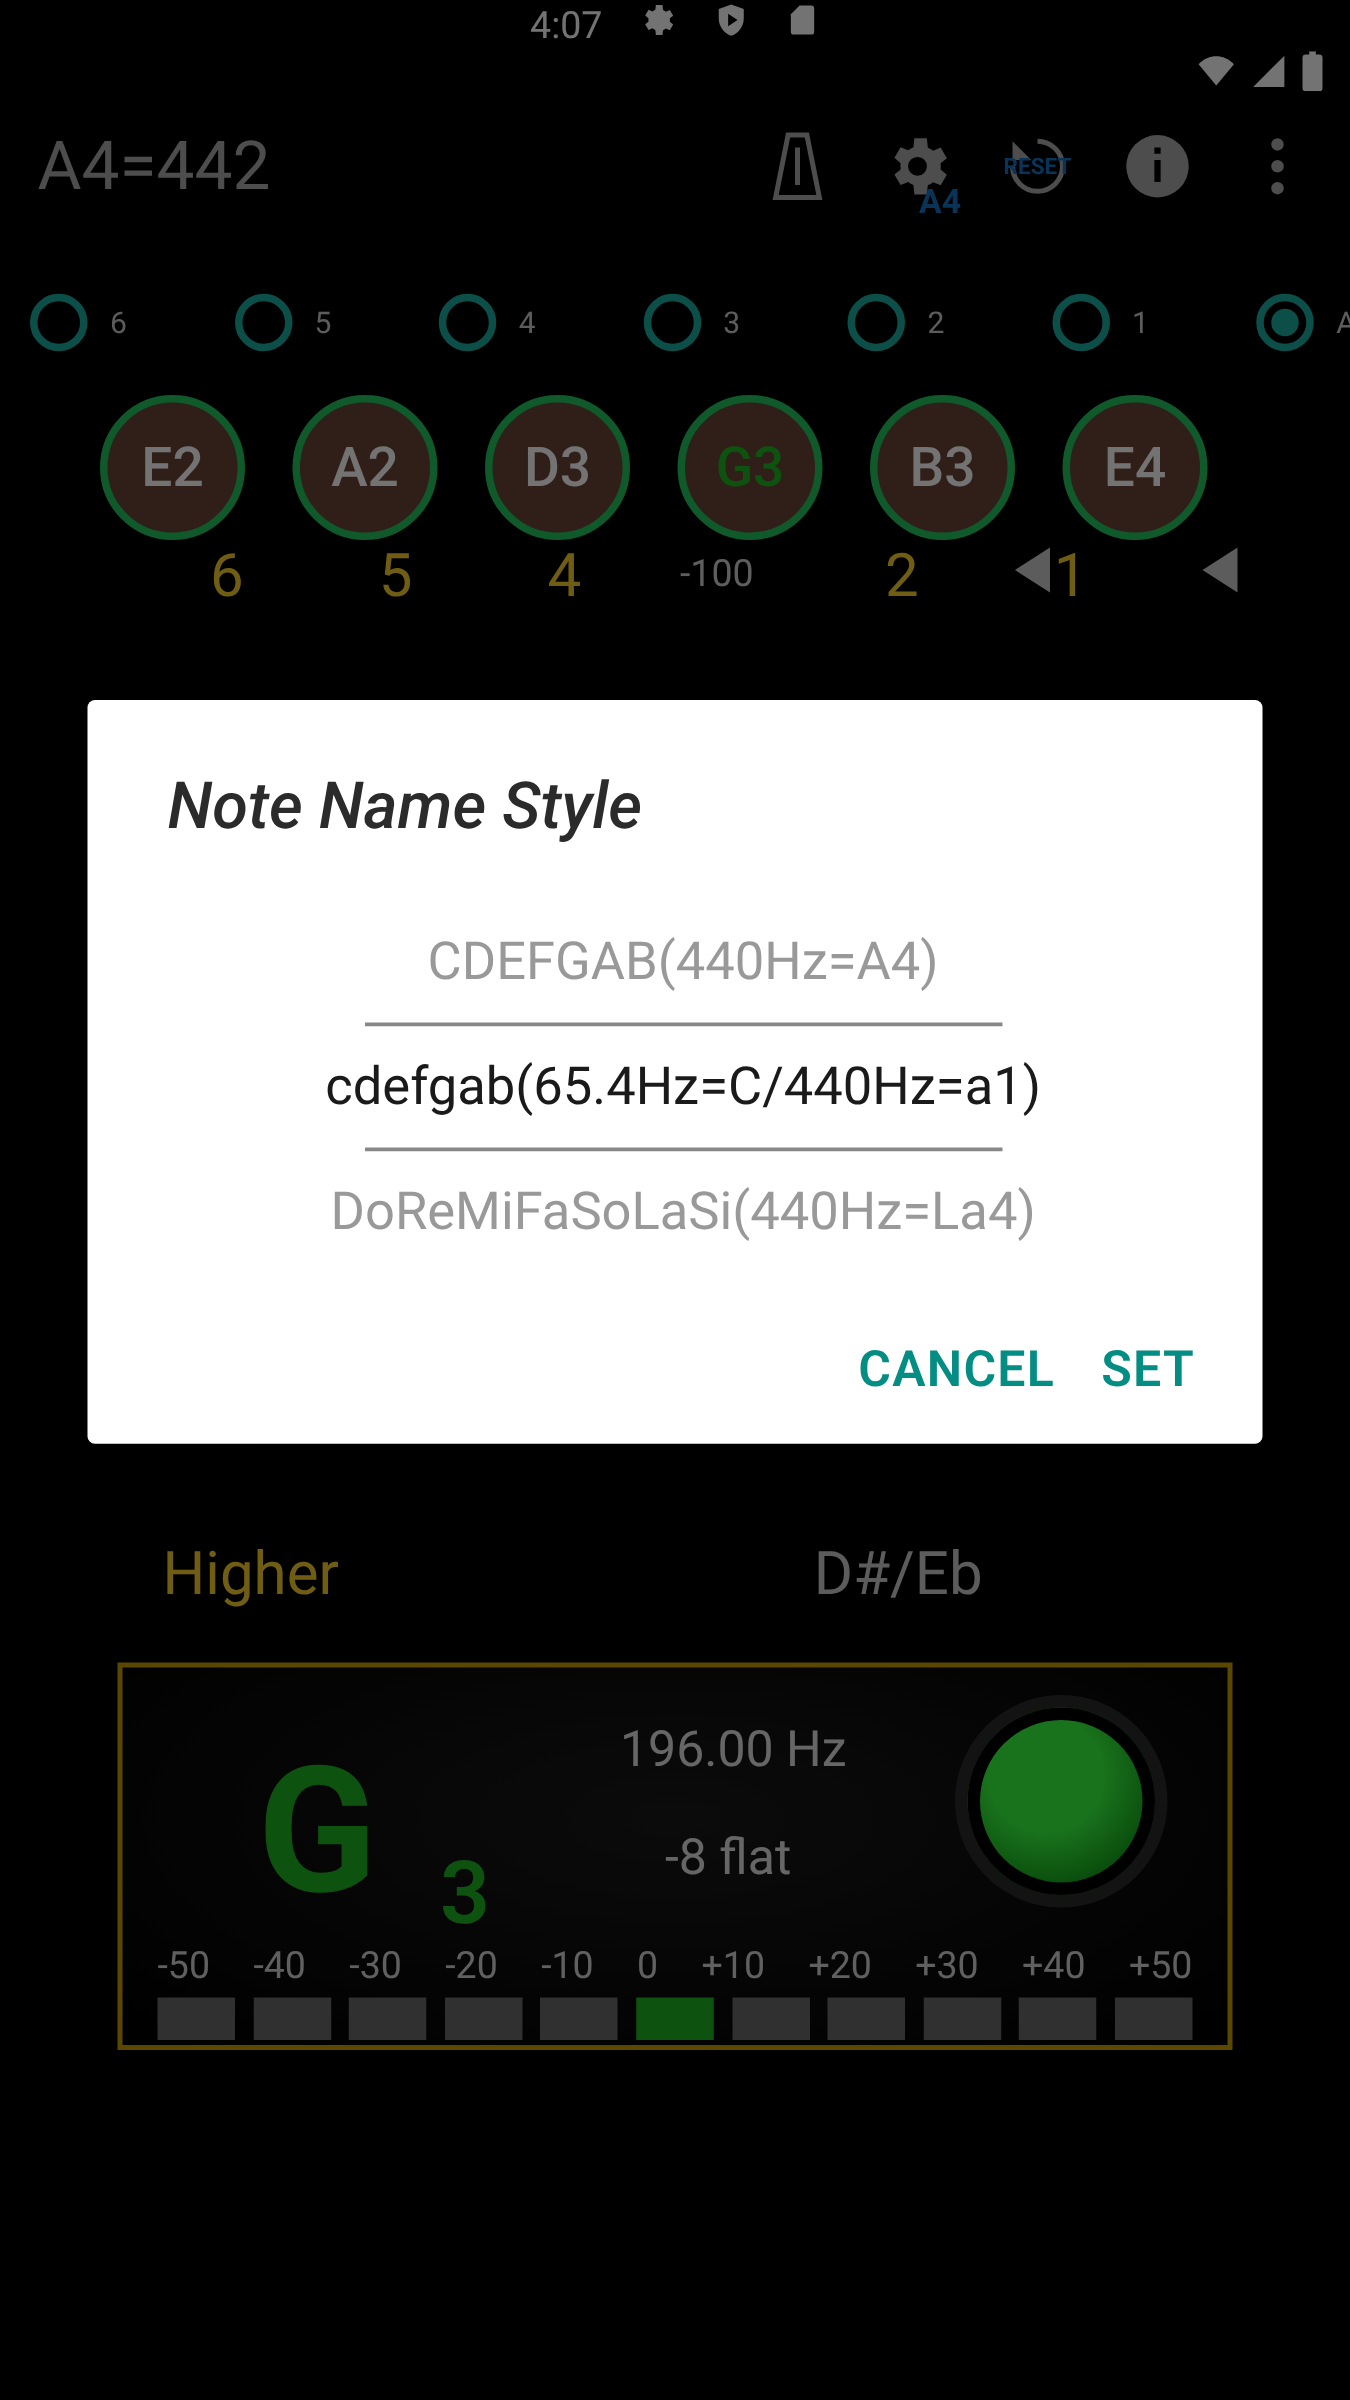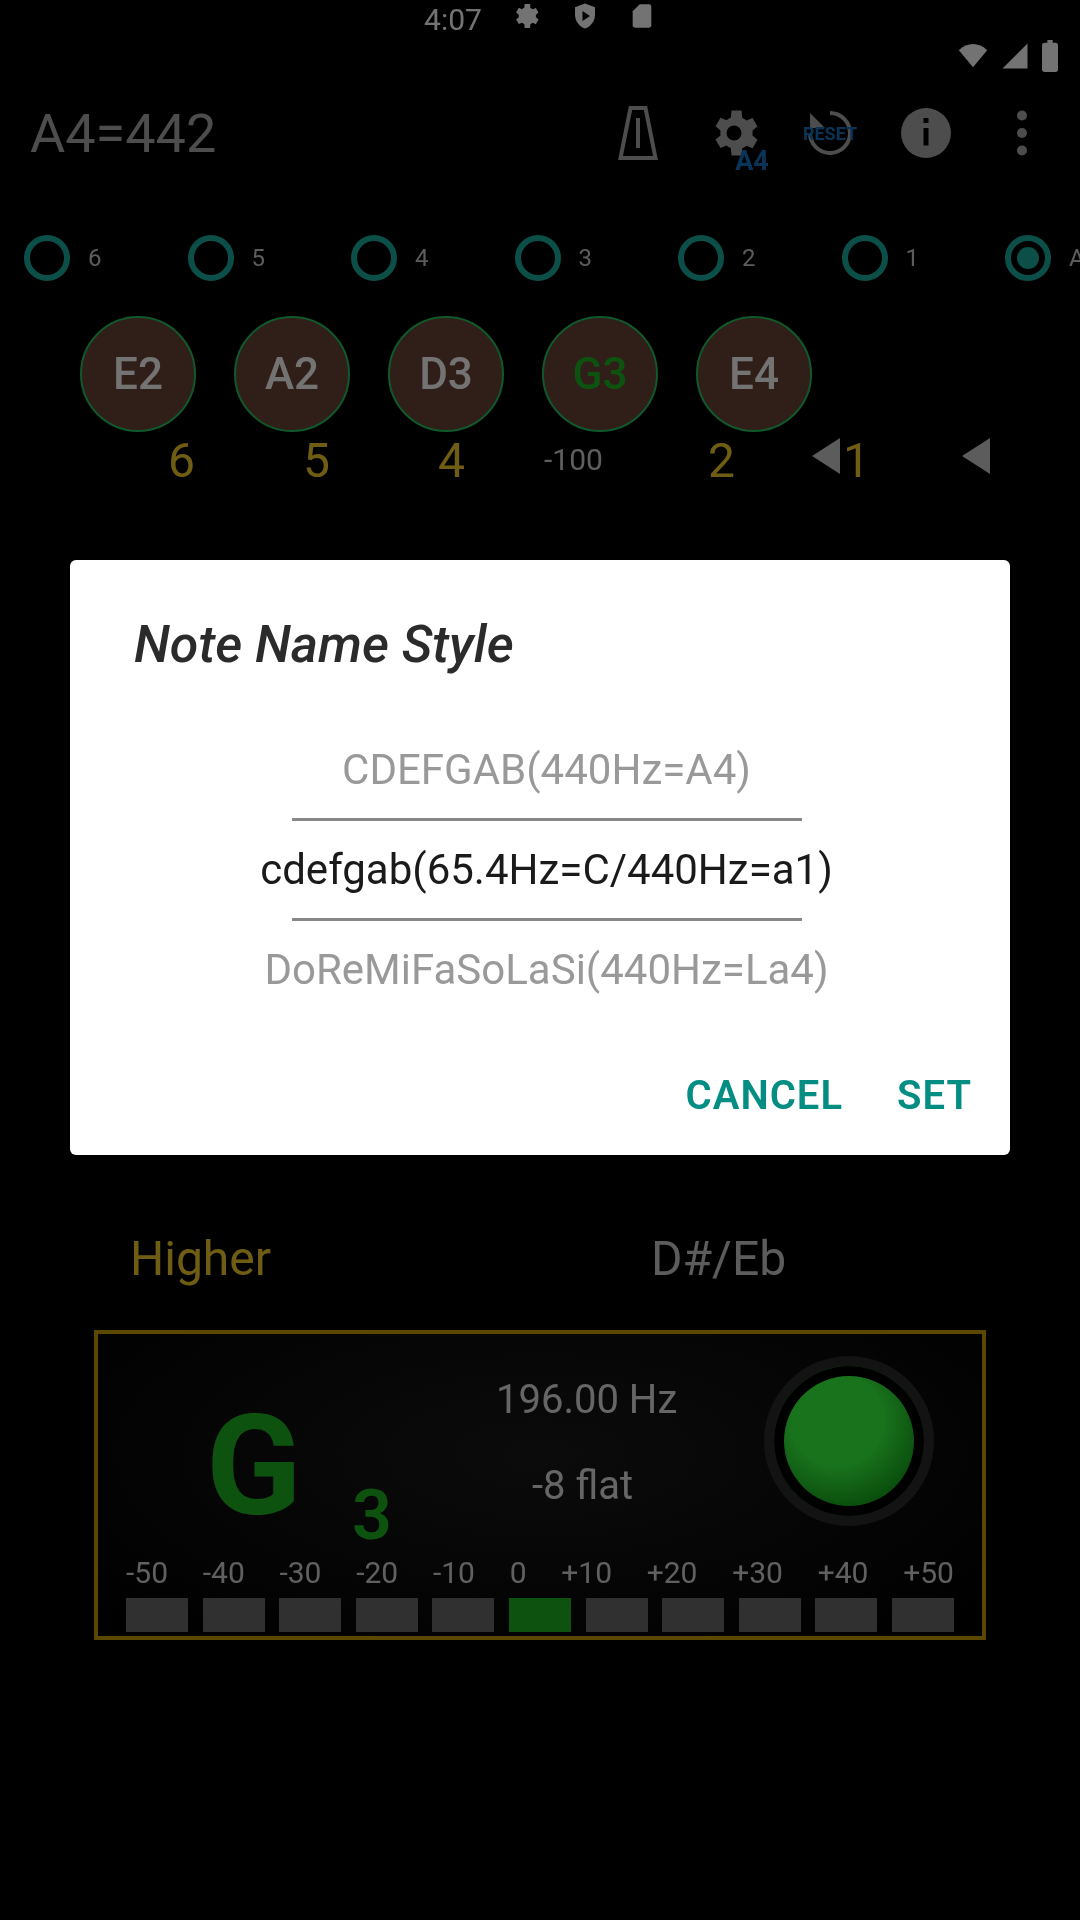--- a/index.html
+++ b/index.html
@@ -23,21 +23,21 @@
 .toolbar-icon svg { width: 60px; height: 60px; }
 
 .radio-row { position: absolute; top: 222px; left: 0; right: 0; height: 72px; display: flex; align-items: center; padding-left: 24px; }
 .radio-item { display: flex; align-items: center; margin-right: 86px; }
 .radio-item:last-child { margin-right: 0; }
 .radio-ring { width: 46px; height: 46px; border: 6px solid #1aafa0; border-radius: 50%; display: flex; align-items: center; justify-content: center; margin-right: 18px; }
 .radio-ring .dot { width: 22px; height: 22px; border-radius: 50%; background: #1aafa0; }
 .radio-label { color: #ccc; font-size: 24px; }
 
 .pegs { position: absolute; top: 316px; left: 80px; display: flex; gap: 38px; }
-.peg { width: 116px; height: 116px; border-radius: 50%; background: #6b4335; border: 2px solid #22c55e; display: flex; align-items: center; justify-content: center; font-size: 44px; color: #fff; font-weight: 500; }
+.peg { width: 116px; height: 116px; border-radius: 50%; background: #6b4335; border: 6px solid #22c55e; display: flex; align-items: center; justify-content: center; font-size: 44px; color: #fff; font-weight: 500; }
 .peg.active { color: #1db923; }
 
 .cent-label { position: absolute; top: 442px; left: 544px; color: #d0d0d0; font-size: 30px; text-align: right; }
 
 .fret-numbers { position: absolute; top: 432px; left: 168px; display: flex; gap: 108px; color: #f7cf2b; font-size: 48px; font-family: cursive; }
 .fret-numbers span:nth-child(4) { visibility: hidden; }
 
 .readout-below { position: absolute; top: 1230px; left: 130px; right: 38px; color: #f7cf2b; font-size: 48px; display:flex; gap:380px; font-family: cursive; }
 .readout-right { color:#ccc; }
 
@@ -52,21 +52,21 @@
 .blocks div { width: 62px; height: 34px; background: #6a6a6a; }
 .blocks div.on { background: #1db923; }
 
 
 .dialog { position: absolute; z-index: 10; left: 70px; right: 70px; top: 560px; background: #fff; border-radius: 6px; padding: 38px 0 0 0; }
 .dialog-title { font-size: 52px; color: #2b2b2b; padding: 16px 64px 46px 64px; font-weight: 500; font-style: italic; }
 .picker { display: flex; flex-direction: column; align-items: center; padding-left: 13px; }
 .picker-item { font-size: 42px; padding: 24px 0; color: #999; }
 .picker-item.selected { color: #1a1a1a; font-size: 42px; }
 .picker-divider { width: 510px; height: 3px; background: #888; }
-.dialog-actions { display: flex; justify-content: flex-end; gap: 54px; padding: 54px 38px 36px 54px; }
+.dialog-actions { display: flex; justify-content: flex-end; gap: 37px; padding: 54px 54px 36px 54px; }
 .dialog-actions span { font-size: 40px; font-weight: 600; color: #048d82; letter-spacing: 1px; }
 
 .tri { width:0;height:0;border-top:18px solid transparent;border-bottom:18px solid transparent;border-right:28px solid #ccc; position:absolute; }
 </style>
 </head>
 <body>
 
 <div class="app">
 
   <div class="toolbar">
@@ -139,20 +139,21 @@
         </div>
         <span class="radio-label">Auto</span>
       </div>
   </div>
 
   <div class="pegs">
     <div class="peg">E2</div>
     <div class="peg">A2</div>
     <div class="peg">D3</div>
     <div class="peg active">G3</div>
+    <div class="peg">B3</div>
     <div class="peg">E4</div>
   </div>
 
   <div class="cent-label">-100</div>
   <div class="tri" style="top:438px;left:812px"></div>
   <div class="tri" style="top:438px;left:962px"></div>
 
   <div class="fret-numbers">
     <span>6</span>
     <span>5</span>

